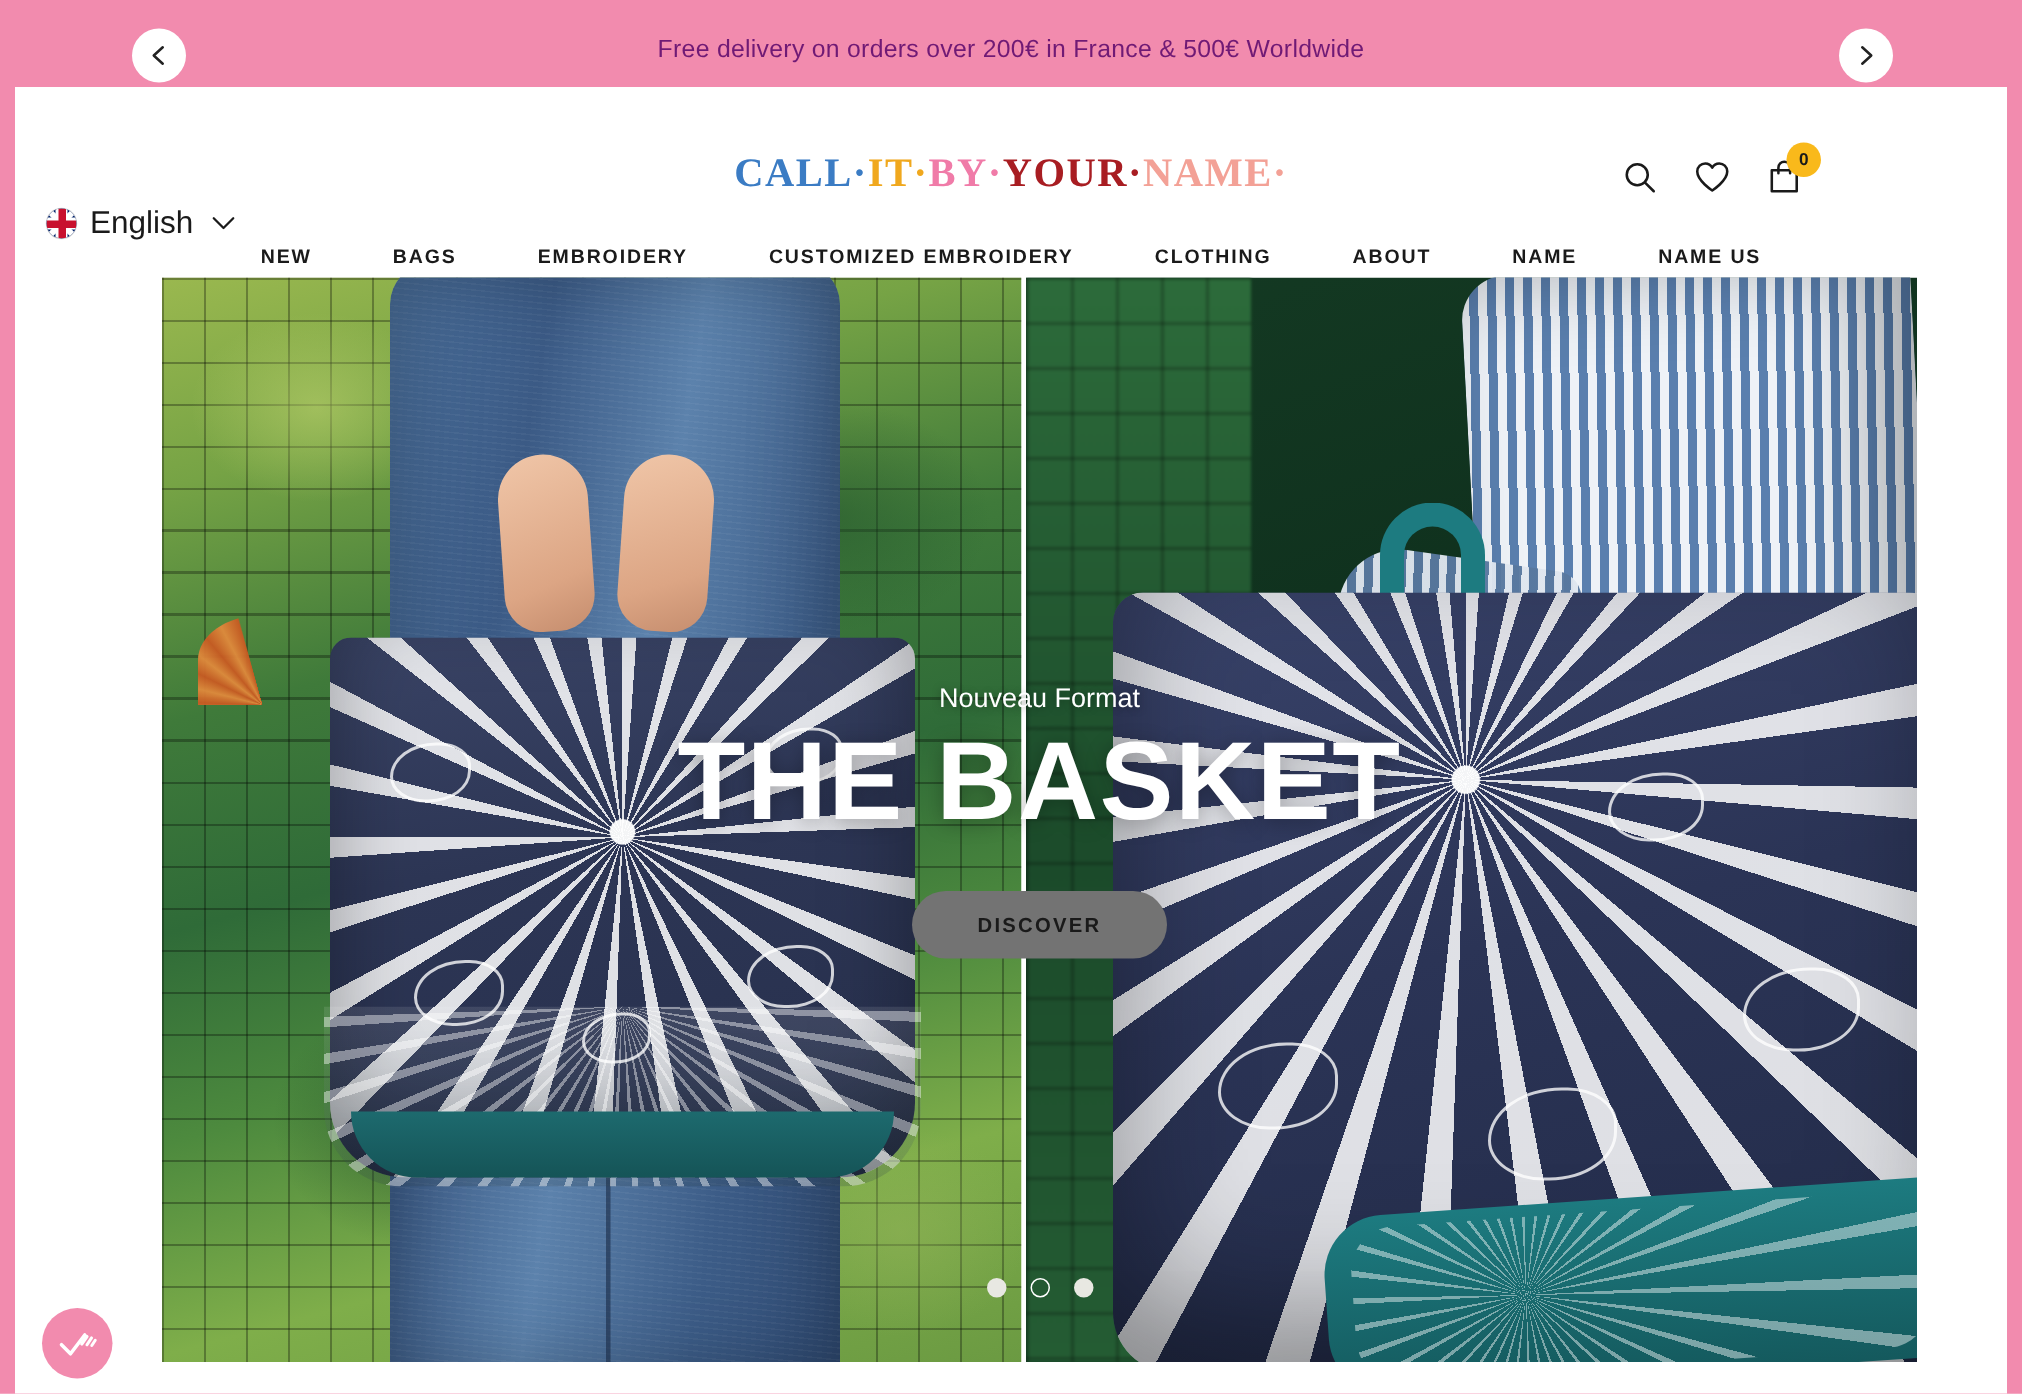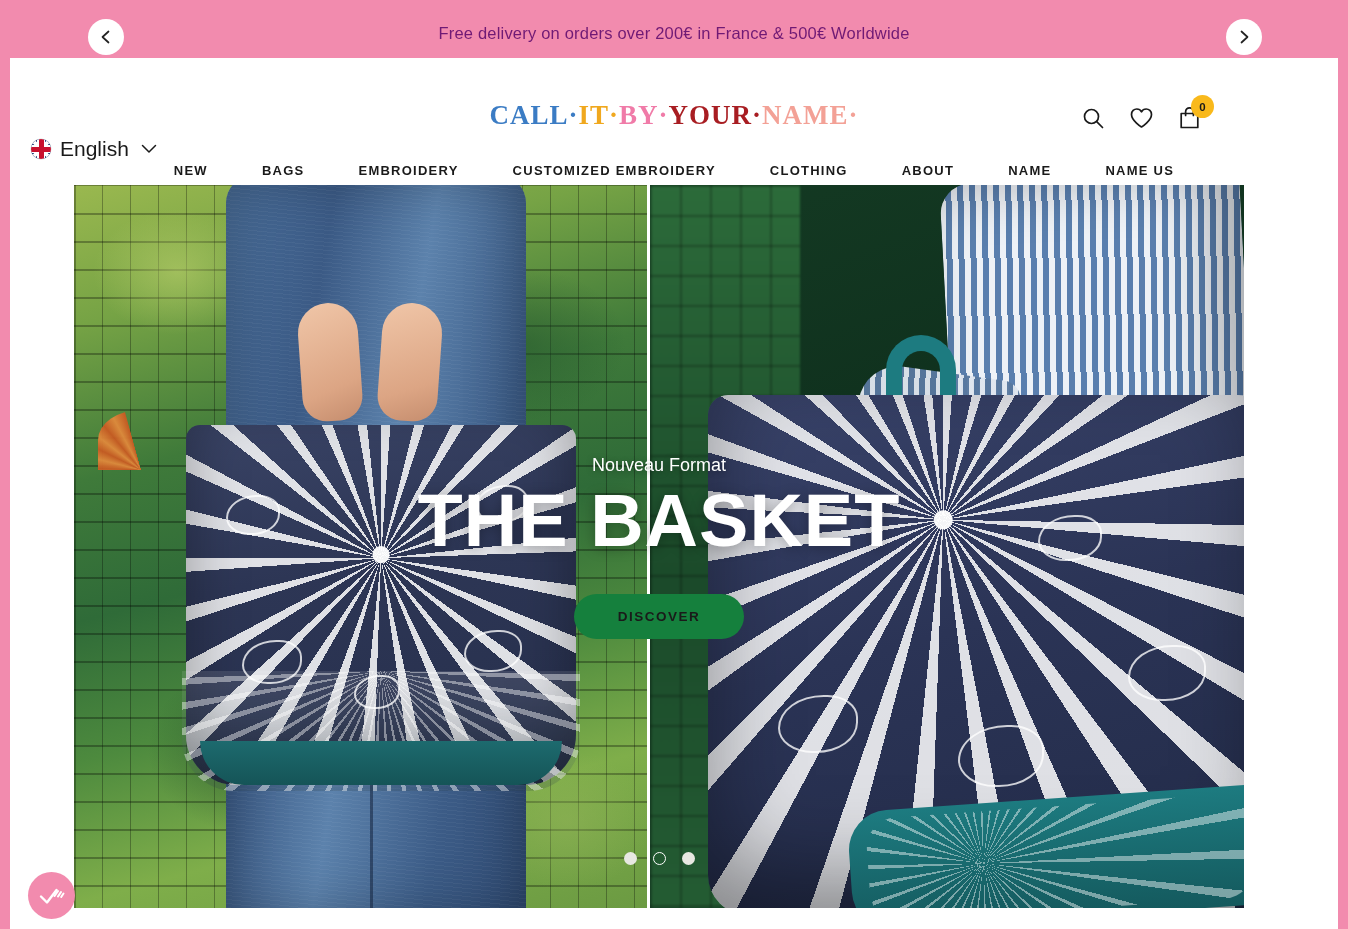--- a/index.html
+++ b/index.html
@@ -133,21 +133,21 @@
     letter-spacing: 1.25px;
     color: #1a1a1a;
     padding: 0 27px;
     cursor: pointer;
     white-space: nowrap;
   }
 
   
   .hero {
     position: absolute;
-    left: 64px; top: 127px;
+    left: 98px; top: 127px;
     width: 1170px; height: 723px;
   }
   .hero-split { position: absolute; inset: 0; display: flex; gap: 3px; }
   .hero-pane { position: relative; overflow: hidden; }
   .hero-pane.left  { width: 573px; }
   .hero-pane.right { width: 594px; }
 
   
   .mosaic {
     position: absolute; inset: 0;
@@ -376,21 +376,21 @@
     color: #ffffff;
     font-size: 74px;
     font-weight: 700;
     letter-spacing: 1px;
     line-height: 1;
     text-shadow: 0 2px 14px rgba(0,0,0,.30);
   }
   .discover-btn {
     margin-top: 36px;
     pointer-events: auto;
-    background: #15803d;
+    background: #737373;
     color: #1a1a1a;
     border: none;
     border-radius: 40px;
     padding: 15px 44px;
     font-size: 13.5px;
     font-weight: 700;
     letter-spacing: 1.5px;
     font-family: "Liberation Sans", sans-serif;
     cursor: pointer;
   }

